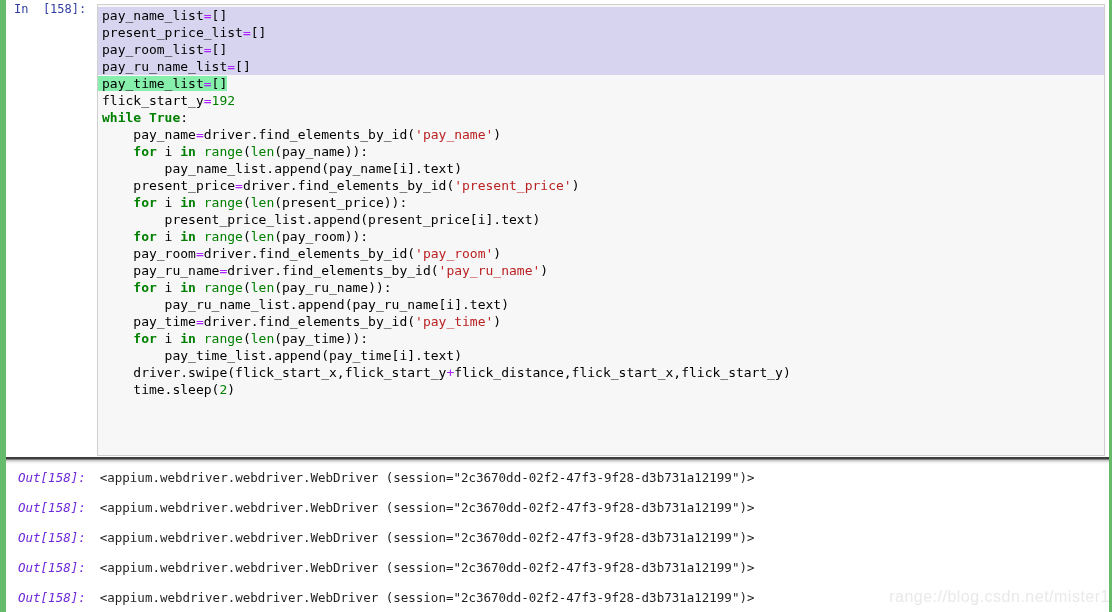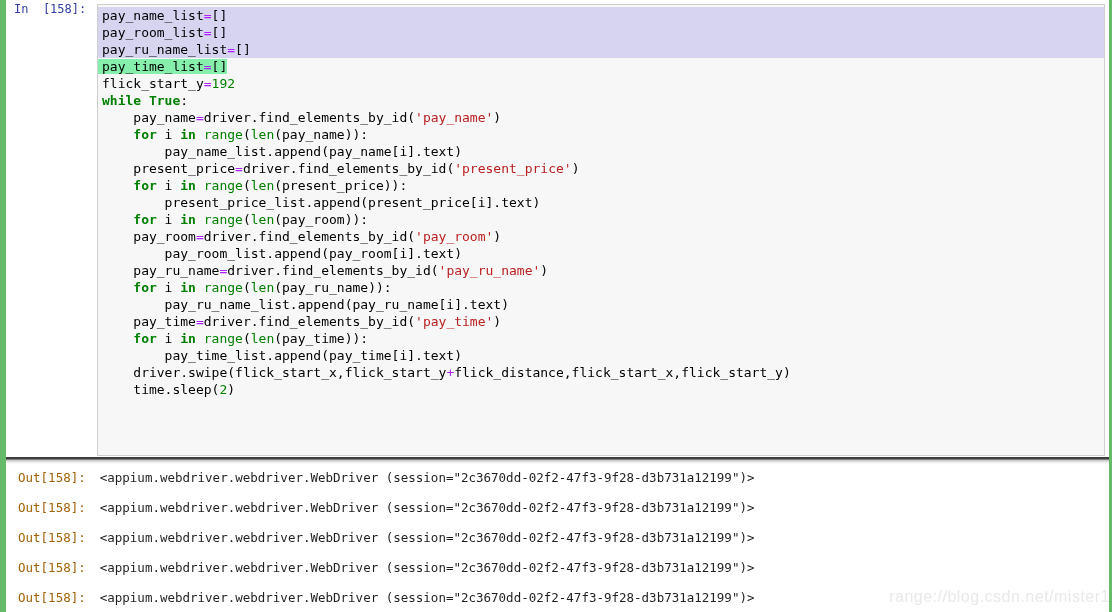--- a/index.html
+++ b/index.html
@@ -37,54 +37,54 @@
   
   .divider{
     position:absolute;left:0;top:457px;width:1112px;height:7px;z-index:5;
     background:linear-gradient(to bottom,#3d3d3d 0,#3d3d3d 2px,rgba(70,70,70,.35) 3px,rgba(70,70,70,.12) 5px,rgba(70,70,70,0) 7px);
   }
 
   
   .output-area{position:absolute;left:0;top:460px;width:1112px;height:152px;background:#fff;}
   .output-rows{padding-top:8px;}
   .out-row{height:17px;line-height:17px;margin:0 0 13px 18px;white-space:pre;}
-  .out-prompt{color:#a16207;font-size:12.5px;}
+  .out-prompt{color:#6d28d9;font-size:12.5px;font-style:italic;}
   .out-value{color:#1f1f1f;font-size:12.5px;margin-left:14px;}
 
   
   .watermark{
     position:absolute;right:2px;bottom:6px;z-index:4;
     font-family:"Liberation Sans","DejaVu Sans",sans-serif;
     font-size:16px;color:#e9e9e9;letter-spacing:.5px;white-space:nowrap;
   }
 </style>
 </head>
 <body>
 
 <div class="stage">
 
   <div class="input-area">
     <div class="in-prompt">In  [158]:</div>
     <div class="code-editor">
       <div>
           <div class="code-line sel-full"><span class="tok-p">pay_name_list</span><span class="tok-o">=</span><span class="tok-p">[]</span></div>
+          <div class="code-line sel-full"><span class="tok-p">present_price_list</span><span class="tok-o">=</span><span class="tok-p">[]</span></div>
           <div class="code-line sel-full"><span class="tok-p">pay_room_list</span><span class="tok-o">=</span><span class="tok-p">[]</span></div>
           <div class="code-line sel-full"><span class="tok-p">pay_ru_name_list</span><span class="tok-o">=</span><span class="tok-p">[]</span></div>
           <div class="code-line"><span class="sel-text"><span class="tok-p">pay_time_list</span><span class="tok-o">=</span><span class="tok-p">[]</span></span></div>
           <div class="code-line"><span class="tok-p">flick_start_y</span><span class="tok-o">=</span><span class="tok-n">192</span></div>
           <div class="code-line"><span class="tok-k">while</span><span class="tok-p"> </span><span class="tok-k">True</span><span class="tok-p">:</span></div>
           <div class="code-line"><span class="tok-p">    pay_name</span><span class="tok-o">=</span><span class="tok-p">driver.find_elements_by_id(</span><span class="tok-s">'pay_name'</span><span class="tok-p">)</span></div>
           <div class="code-line"><span class="tok-p">    </span><span class="tok-k">for</span><span class="tok-p"> i </span><span class="tok-k">in</span><span class="tok-p"> </span><span class="tok-b">range</span><span class="tok-p">(</span><span class="tok-b">len</span><span class="tok-p">(pay_name)):</span></div>
           <div class="code-line"><span class="tok-p">        pay_name_list.append(pay_name[i].text)</span></div>
           <div class="code-line"><span class="tok-p">    present_price</span><span class="tok-o">=</span><span class="tok-p">driver.find_elements_by_id(</span><span class="tok-s">'present_price'</span><span class="tok-p">)</span></div>
           <div class="code-line"><span class="tok-p">    </span><span class="tok-k">for</span><span class="tok-p"> i </span><span class="tok-k">in</span><span class="tok-p"> </span><span class="tok-b">range</span><span class="tok-p">(</span><span class="tok-b">len</span><span class="tok-p">(present_price)):</span></div>
           <div class="code-line"><span class="tok-p">        present_price_list.append(present_price[i].text)</span></div>
           <div class="code-line"><span class="tok-p">    </span><span class="tok-k">for</span><span class="tok-p"> i </span><span class="tok-k">in</span><span class="tok-p"> </span><span class="tok-b">range</span><span class="tok-p">(</span><span class="tok-b">len</span><span class="tok-p">(pay_room)):</span></div>
           <div class="code-line"><span class="tok-p">    pay_room</span><span class="tok-o">=</span><span class="tok-p">driver.find_elements_by_id(</span><span class="tok-s">'pay_room'</span><span class="tok-p">)</span></div>
-          <div class="code-line"><span class="tok-p">        pay_room_list.append(pay_room[i].text)</span></div>
           <div class="code-line"><span class="tok-p">    pay_ru_name</span><span class="tok-o">=</span><span class="tok-p">driver.find_elements_by_id(</span><span class="tok-s">'pay_ru_name'</span><span class="tok-p">)</span></div>
           <div class="code-line"><span class="tok-p">    </span><span class="tok-k">for</span><span class="tok-p"> i </span><span class="tok-k">in</span><span class="tok-p"> </span><span class="tok-b">range</span><span class="tok-p">(</span><span class="tok-b">len</span><span class="tok-p">(pay_ru_name)):</span></div>
           <div class="code-line"><span class="tok-p">        pay_ru_name_list.append(pay_ru_name[i].text)</span></div>
           <div class="code-line"><span class="tok-p">    pay_time</span><span class="tok-o">=</span><span class="tok-p">driver.find_elements_by_id(</span><span class="tok-s">'pay_time'</span><span class="tok-p">)</span></div>
           <div class="code-line"><span class="tok-p">    </span><span class="tok-k">for</span><span class="tok-p"> i </span><span class="tok-k">in</span><span class="tok-p"> </span><span class="tok-b">range</span><span class="tok-p">(</span><span class="tok-b">len</span><span class="tok-p">(pay_time)):</span></div>
           <div class="code-line"><span class="tok-p">        pay_time_list.append(pay_time[i].text)</span></div>
           <div class="code-line"><span class="tok-p">    driver.swipe(flick_start_x,flick_start_y</span><span class="tok-o">+</span><span class="tok-p">flick_distance,flick_start_x,flick_start_y)</span></div>
           <div class="code-line"><span class="tok-p">    time.sleep(</span><span class="tok-n">2</span><span class="tok-p">)</span></div>
         </div>
     </div>

